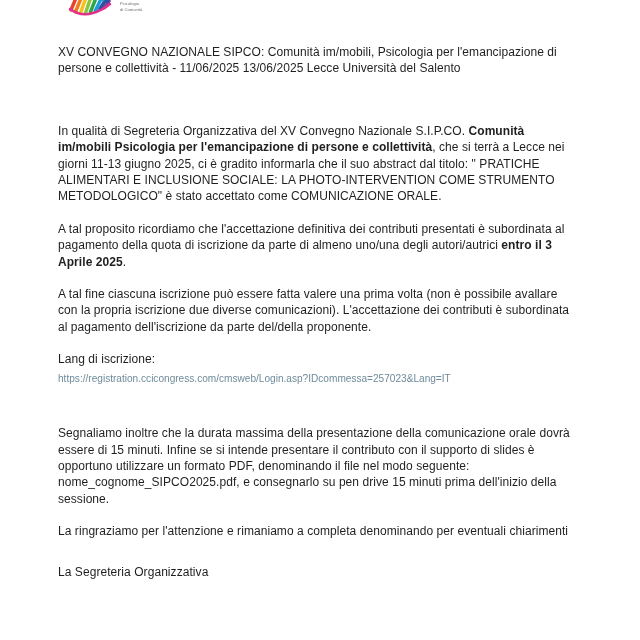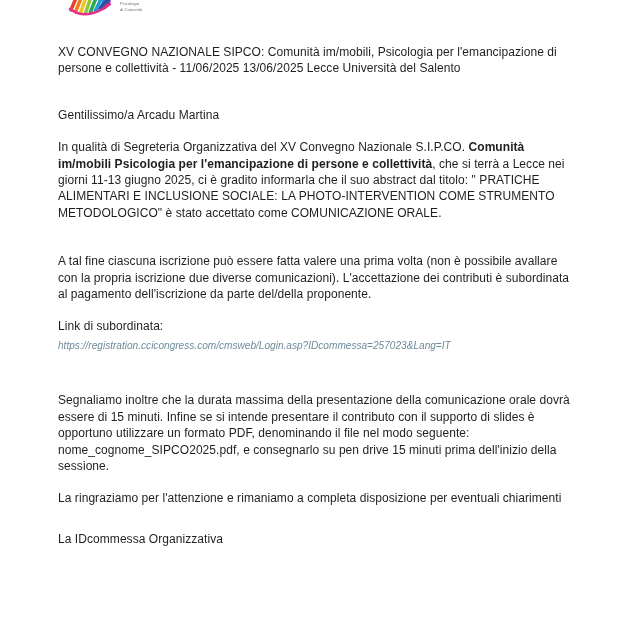--- a/index.html
+++ b/index.html
@@ -72,21 +72,20 @@
   .spacer-md { height: 16px; }
   .spacer-sm { height: 12px; }
   .spacer-xl { height: 38px; }
   b, .b { font-weight: 700; }
   .link {
     color: #6f8b9b;
     text-decoration: none;
     font-size: 10.1px;
     line-height: 16.4px;
     word-break: break-all;
-    font-style: italic;
   }
 </style>
 </head>
 <body>
 
 <div class="logo-band">
   <div class="logo">
     <svg class="logo-mark" viewBox="0 0 100 68">
       <g stroke-linecap="round" fill="none" stroke-width="7">
         <path d="M10 46 L20 22" stroke="#e8412f"></path>
@@ -121,46 +120,46 @@
 
 <div class="doc">
 
   <p class="subject">
     <span>XV CONVEGNO NAZIONALE SIPCO: Comunità im/mobili, Psicologia per l'emancipazione di persone e</span>
     <span>collettività -  11/06/2025  13/06/2025  Lecce  Università del Salento</span>
   </p>
 
   <div class="spacer-lg"></div>
 
-  <p>Gentilissimo/a Arcadu Martina</p>
 
   <div class="spacer-md"></div>
 
   <p><span>In qualità di Segreteria Organizzativa del XV Convegno Nazionale S.I.P.CO. </span><b>Comunità im/mobili Psicologia per l'emancipazione di persone e collettività</b><span>, che si terrà a Lecce nei giorni 11-13 giugno 2025, ci è gradito informarla che il suo abstract dal titolo: " PRATICHE ALIMENTARI E INCLUSIONE SOCIALE: LA PHOTO-INTERVENTION COME STRUMENTO METODOLOGICO"  è stato accettato come COMUNICAZIONE ORALE.</span></p>
 
   <div class="spacer-md"></div>
 
+  <p><span>A tal proposito ricordiamo che l'accettazione definitiva dei contributi presentati è subordinata al pagamento della quota di iscrizione da parte di almeno uno/una degli autori/autrici </span><b>entro il 3 Aprile 2025</b><span>.</span></p>
 
   <div class="spacer-md"></div>
 
   <p>A tal fine ciascuna iscrizione può essere fatta valere una prima volta (non è possibile avallare con la propria iscrizione due diverse comunicazioni). L'accettazione dei contributi è subordinata al pagamento dell'iscrizione da parte del/della proponente.</p>
 
   <div class="spacer-md"></div>
 
-  <p>Link di subordinata:</p>
+  <p>Lang di iscrizione:</p>
   <a class="link" href="#">https://registration.ccicongress.com/cmsweb/Login.asp?IDcommessa=257023&amp;Lang=IT</a>
 
   <div class="spacer-xl"></div>
 
   <p>Segnaliamo inoltre che la durata massima della presentazione della comunicazione orale dovrà essere di 15 minuti. Infine se si intende presentare il contributo con il supporto di slides è opportuno utilizzare un formato PDF, denominando il file nel modo seguente: nome_cognome_SIPCO2025.pdf, e consegnarlo su pen drive 15 minuti prima dell'inizio della sessione.</p>
 
   <div class="spacer-md"></div>
 
-  <p>La ringraziamo per l'attenzione e rimaniamo a completa disposizione per eventuali chiarimenti</p>
+  <p>La ringraziamo per l'attenzione e rimaniamo a completa denominando per eventuali chiarimenti</p>
 
   <div class="spacer-sm"></div>
 
 
   <div class="spacer-sm"></div>
 
-  <p>La IDcommessa Organizzativa</p>
+  <p>La Segreteria Organizzativa</p>
 
 </div>
 
 </body></html>

